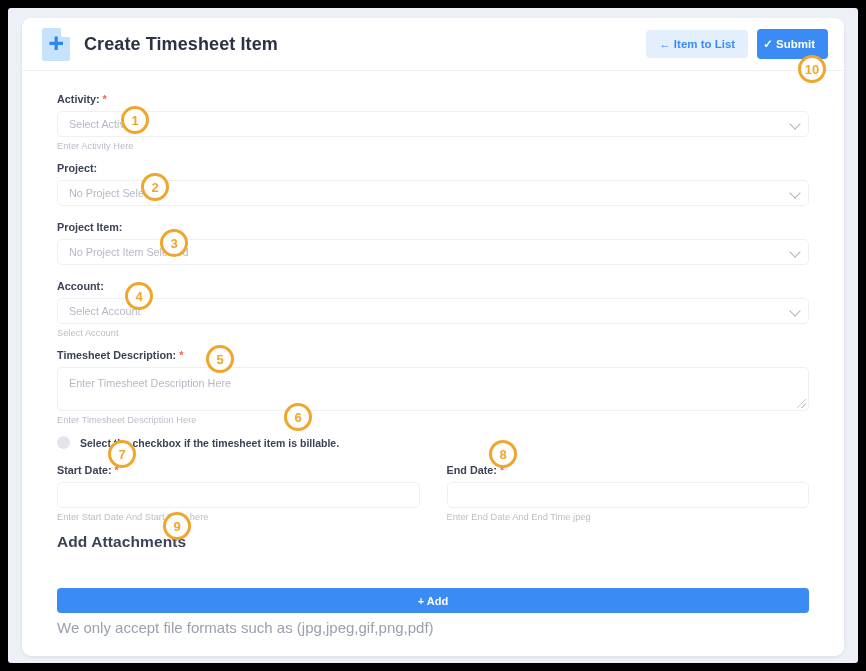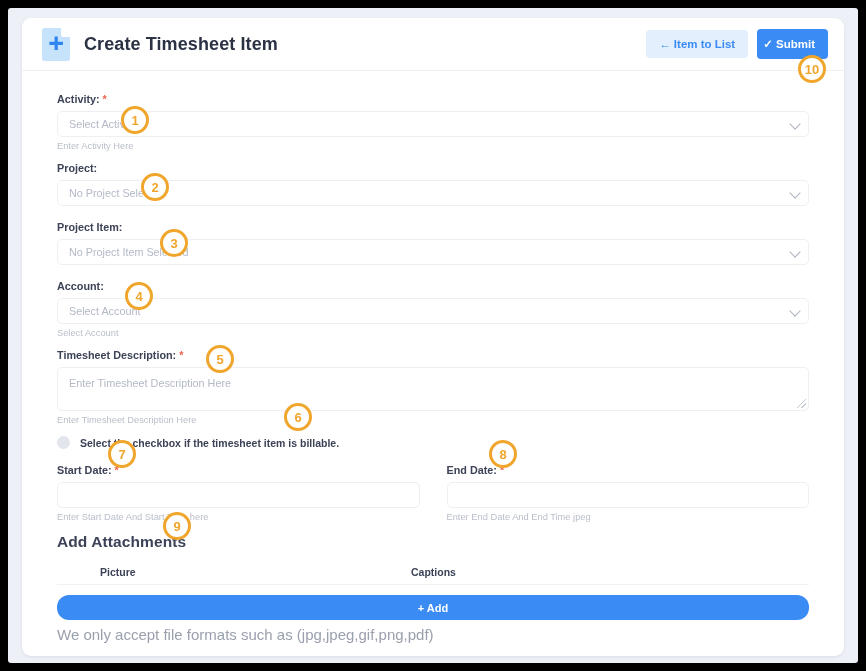--- a/index.html
+++ b/index.html
@@ -133,23 +133,23 @@
   }
   .table-head{
     display:flex;align-items:center;
     height:24px;
     border-bottom:1px solid #f0f1f5;
     font-size:10.5px;font-weight:bold;color:#3c4257;
   }
   .th-pic{width:354px;padding-left:43px;box-sizing:border-box;}
   .th-cap{flex:1 1 auto;}
   .add-btn{
-    margin-top:10px;
+    margin-top:28px;
     width:100%;height:25px;
-    background:#3b8bf5;color:#fff;border:none;border-radius:12px;
+    background:#3b8bf5;color:#fff;border:none;border-radius:4px;
     font-size:11px;font-weight:bold;
     display:flex;align-items:center;justify-content:center;
     cursor:pointer;
     font-family:"Liberation Sans", sans-serif;
   }
   .formats{
     font-size:15px;color:#9aa0ae;margin-top:6px;display:block;
   }
   
   .badge{
@@ -271,24 +271,20 @@
           <div class="date-input"></div>
           <span class="helper">Enter End Date And End Time jpeg</span>
         </div>
       </div>
 
       <div class="gap-sm"></div>
 
       <div class="field">
         <div class="section-title">Add Attachments</div>
         <div style="height:9px;"></div>
-        <div class="table-head">
-          <span class="th-pic">Picture</span>
-          <span class="th-cap">Captions</span>
-        </div>
         <button class="add-btn">+ Add</button>
         <span class="formats">We only accept file formats such as (jpg,jpeg,gif,png,pdf)</span>
       </div>
 
     </div>
   </div>
 
   <div class="badge" style="left:113px;top:98px;">1</div>
   <div class="badge" style="left:133px;top:165px;">2</div>
   <div class="badge" style="left:152px;top:221px;">3</div>

